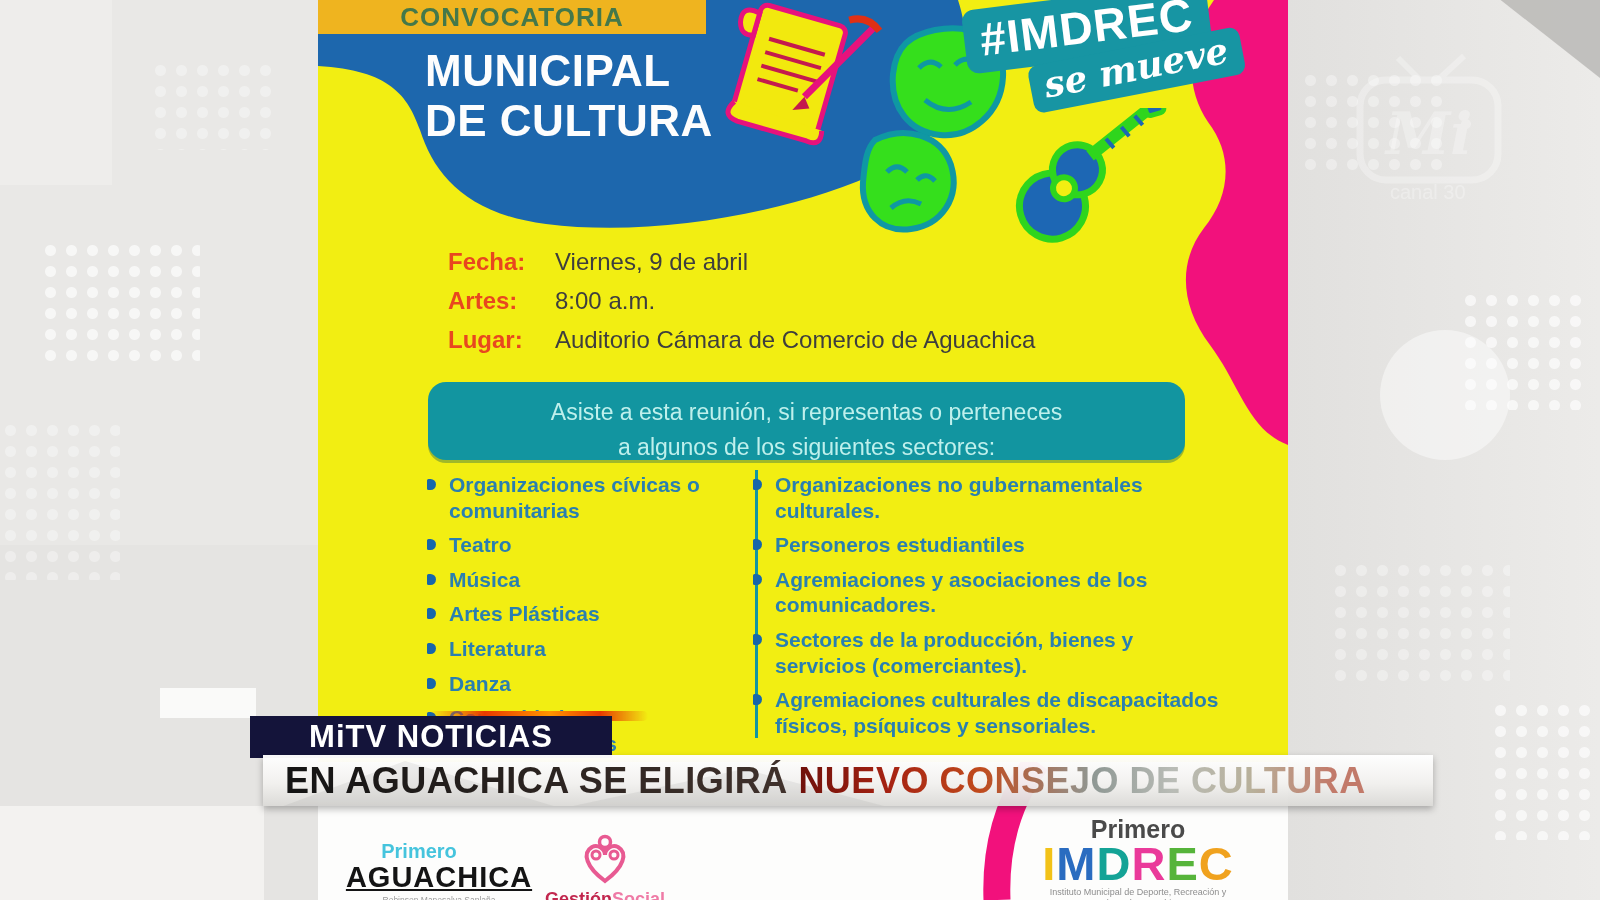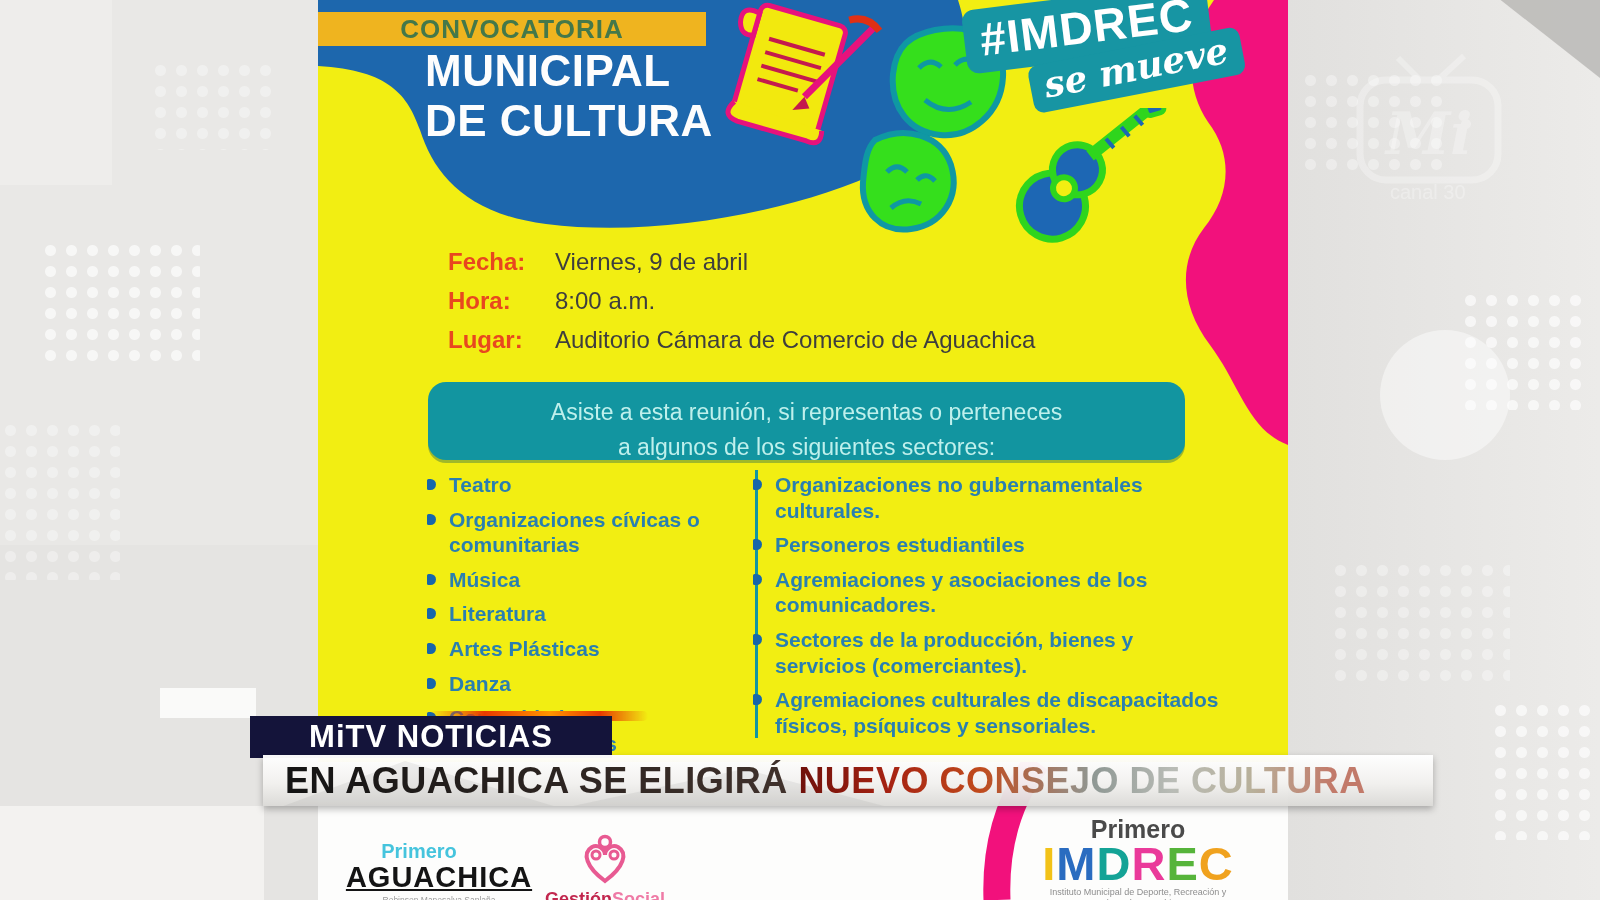--- a/index.html
+++ b/index.html
@@ -23,21 +23,21 @@
   .dots{position:absolute;opacity:.75;
         background-image:radial-gradient(circle,rgba(255,255,255,.85) 5px,transparent 6px);
         background-size:21px 21px;}
   .dots.dim{opacity:.4;}
 
   
   #poster{position:absolute;left:318px;top:0;width:970px;height:900px;
           background:#f2ee12;overflow:hidden;z-index:1;}
   #poster-bottom{position:absolute;left:0;top:762px;width:970px;height:138px;background:#fdfdfc;}
   #blue-blob{position:absolute;left:0;top:0;}
-  #kicker{position:absolute;left:0;top:12px;width:388px;height:34px;background:#efb41f;
+  #kicker{position:absolute;left:0;top:0;width:388px;height:34px;background:#efb41f;
           color:#44784a;font-size:26px;font-weight:bold;letter-spacing:1px;
           text-align:center;line-height:34px;}
   #title{position:absolute;left:107px;top:46px;color:#fdfdfd;font-size:44px;
          font-weight:800;line-height:1.13;letter-spacing:.5px;}
   #badge{position:absolute;left:648px;top:-6px;transform:rotate(-7deg);z-index:4;}
   #badge .b1{display:inline-block;background:#1795a3;color:#fff;font-size:46px;font-weight:800;
           padding:4px 16px 6px;border-radius:12px;letter-spacing:1px;}
   #badge .b2{display:block;background:#1795a3;color:#fff;font-size:36px;font-weight:bold;
           font-style:italic;font-family:"DejaVu Serif",serif;padding:0 14px 6px;
           border-radius:10px;margin:-8px 0 0 60px;width:max-content;transform:rotate(-4deg);}
@@ -191,40 +191,40 @@
       <span class="b1">#IMDREC</span>
       <span class="b2">se mueve</span>
     </div>
 
     <div id="details">
       <div class="drow">
         <span class="dlabel">Fecha:</span>
         <span class="dvalue">Viernes, 9 de abril</span>
       </div>
       <div class="drow">
-        <span class="dlabel">Hora:</span>
+        <span class="dlabel">Artes:</span>
         <span class="dvalue">8:00 a.m.</span>
       </div>
       <div class="drow">
         <span class="dlabel">Lugar:</span>
         <span class="dvalue">Auditorio Cámara de Comercio de Aguachica</span>
       </div>
     </div>
 
     <div id="callout">
       <div>Asiste a esta reunión, si representas o perteneces</div>
       <div>a algunos de los siguientes sectores:</div>
     </div>
 
     <div id="col-left" class="col">
+      <div class="sector">Organizaciones cívicas o comunitarias</div>
       <div class="sector">Teatro</div>
-      <div class="sector">Organizaciones cívicas o comunitarias</div>
       <div class="sector">Música</div>
+      <div class="sector">Artes Plásticas</div>
       <div class="sector">Literatura</div>
-      <div class="sector">Artes Plásticas</div>
       <div class="sector">Danza</div>
       <div class="sector">Comunidades afrocolombianas</div>
       <div class="sector">Organizaciones juveniles</div>
     </div>
     <div id="divider"></div>
     <div id="col-right" class="col">
       <div class="sector">Organizaciones no gubernamentales culturales.</div>
       <div class="sector">Personeros estudiantiles</div>
       <div class="sector">Agremiaciones y asociaciones de los comunicadores.</div>
       <div class="sector">Sectores de la producción, bienes y servicios (comerciantes).</div>

